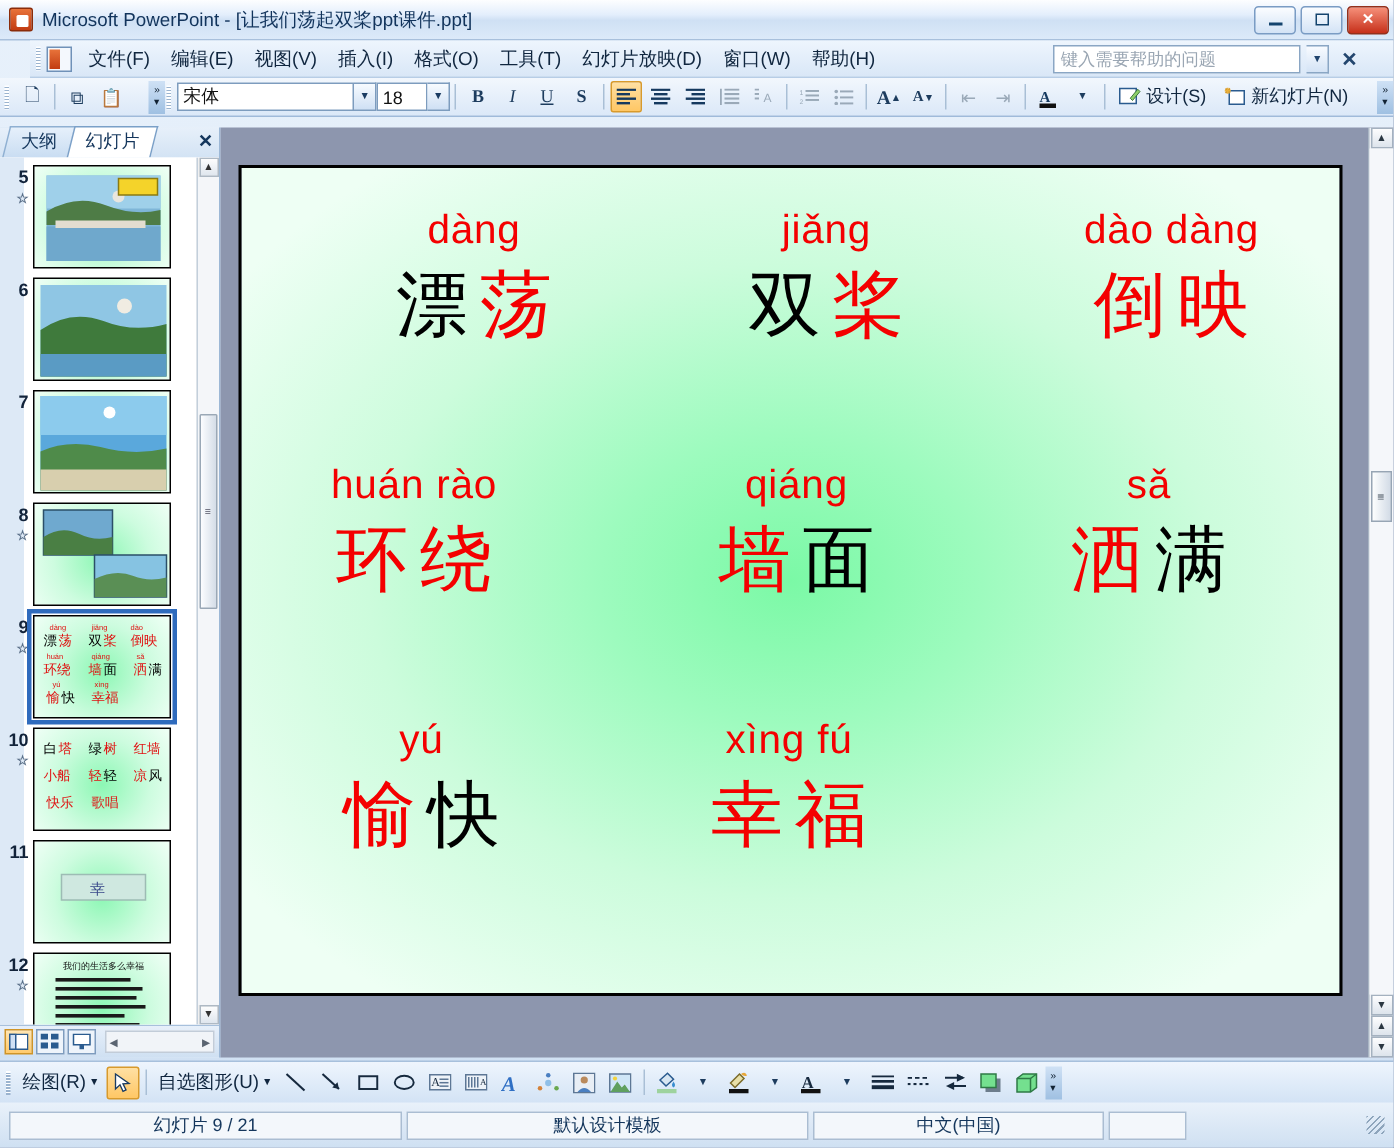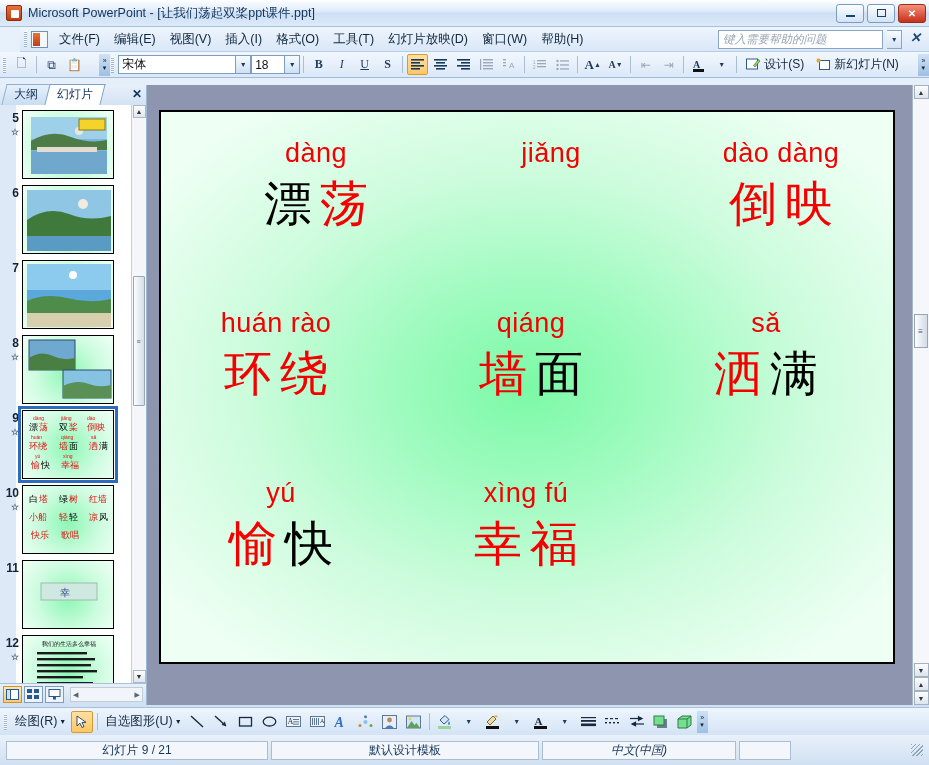--- a/index.html
+++ b/index.html
@@ -35,21 +35,21 @@
   
   .menubar{height:25px;display:flex;align-items:center;padding-left:3px;
     background:linear-gradient(#eef5fd,#d9e7f7); border-bottom:1px solid #b7cde6;margin-left:20px;}
   .grip{width:3px;height:16px;margin:0 4px 0 1px;
     background:repeating-linear-gradient(#fff 0 1px,#9ab3cf 1px 2px);}
   .menu-icon{width:17px;height:17px;border:1px solid #6f91b8;background:#f4f8fd;
     position:relative;margin-right:4px;}
   .menu-icon:before{content:"";position:absolute;left:1px;top:1px;width:7px;height:13px;
     background:linear-gradient(#e8733a,#c23c12);}
   .menu{font-size:12.5px;color:#10263f;padding:3px 7px;white-space:nowrap;}
-  .helpbox{margin-left:auto;display:flex;gap:4px;padding-right:4px;font-style:italic;}
+  .helpbox{margin-left:auto;display:flex;align-items:center;gap:4px;padding-right:20px;}
   .help-input{width:165px;height:19px;border:1px solid #8aa6c4;background:#fff;
     font-size:11.5px;color:#9aa6b3;padding:2px 4px;display:flex;align-items:center;}
   .help-arrow{width:15px;height:19px;border:1px solid #8aa6c4;border-left:none;
     background:linear-gradient(#f8fbff,#d4e3f5);display:flex;align-items:center;justify-content:center;font-size:7px;color:#21456e;}
   .help-x{font-size:13px;color:#23466e;padding:0 4px;font-weight:bold;}
 
   
   .toolbar{height:26px;display:flex;align-items:center;padding-left:2px;
     background:linear-gradient(#f2f7fd,#dbe8f8);border-bottom:1px solid #9fbada;}
   .tb{width:21px;height:21px;display:flex;align-items:center;justify-content:center;
@@ -143,21 +143,21 @@
     margin:0 1px;border:1px solid transparent;border-radius:2px;color:#1d3c5e;font-size:13px;}
   .db.on{background:linear-gradient(#ffe0a3,#ffc765);border-color:#d89a2c;}
   .dtext{font-size:12.5px;color:#10263f;padding:2px 4px;display:flex;align-items:center;gap:2px;}
 
   
   .statusbar{position:absolute;left:0;right:0;bottom:0;height:30px;
     background:linear-gradient(#e9f1fa,#cfe0f2);display:flex;align-items:center;
     padding:0 6px;gap:3px;}
   .scell{height:19px;border:1px solid #aabdd2;background:#f3f7fb;display:flex;
     align-items:center;justify-content:center;font-size:12px;color:#14365c;}
-  .s1{width:262px;} .s2{width:268px;} .s3{width:194px;font-style:italic;} .s4{width:52px;}
+  .s1{width:262px;} .s2{width:268px;} .s3{width:194px;} .s4{width:52px;}
   .grip-res{margin-left:auto;width:12px;height:12px;
     background:repeating-linear-gradient(135deg,#8ea5bc 0 1px,transparent 1px 3px);}
 </style>
 </head>
 <body>
 
 <div id="app">
 
   <div class="titlebar">
     <div class="app-icon"></div>
@@ -481,20 +481,21 @@
     </div>
 
     <div class="slidearea">
       <div class="slide" id="slide">
           <div class="vcell" style="left: 55px; top: 28px; width: 200px;">
             <div class="pinyin">dàng</div>
             <div class="hanzi"><span class="hz k">漂</span><span class="hz r">荡</span></div>
           </div>
           <div class="vcell" style="left: 290px; top: 28px; width: 200px;">
             <div class="pinyin">jiǎng</div>
+            <div class="hanzi"><span class="hz k">双</span><span class="hz r">桨</span></div>
           </div>
           <div class="vcell" style="left: 520px; top: 28px; width: 200px;">
             <div class="pinyin">dào dàng</div>
             <div class="hanzi"><span class="hz r">倒</span><span class="hz r">映</span></div>
           </div>
           <div class="vcell" style="left: 15px; top: 198px; width: 200px;">
             <div class="pinyin">huán rào</div>
             <div class="hanzi"><span class="hz r">环</span><span class="hz r">绕</span></div>
           </div>
           <div class="vcell" style="left: 270px; top: 198px; width: 200px;">

